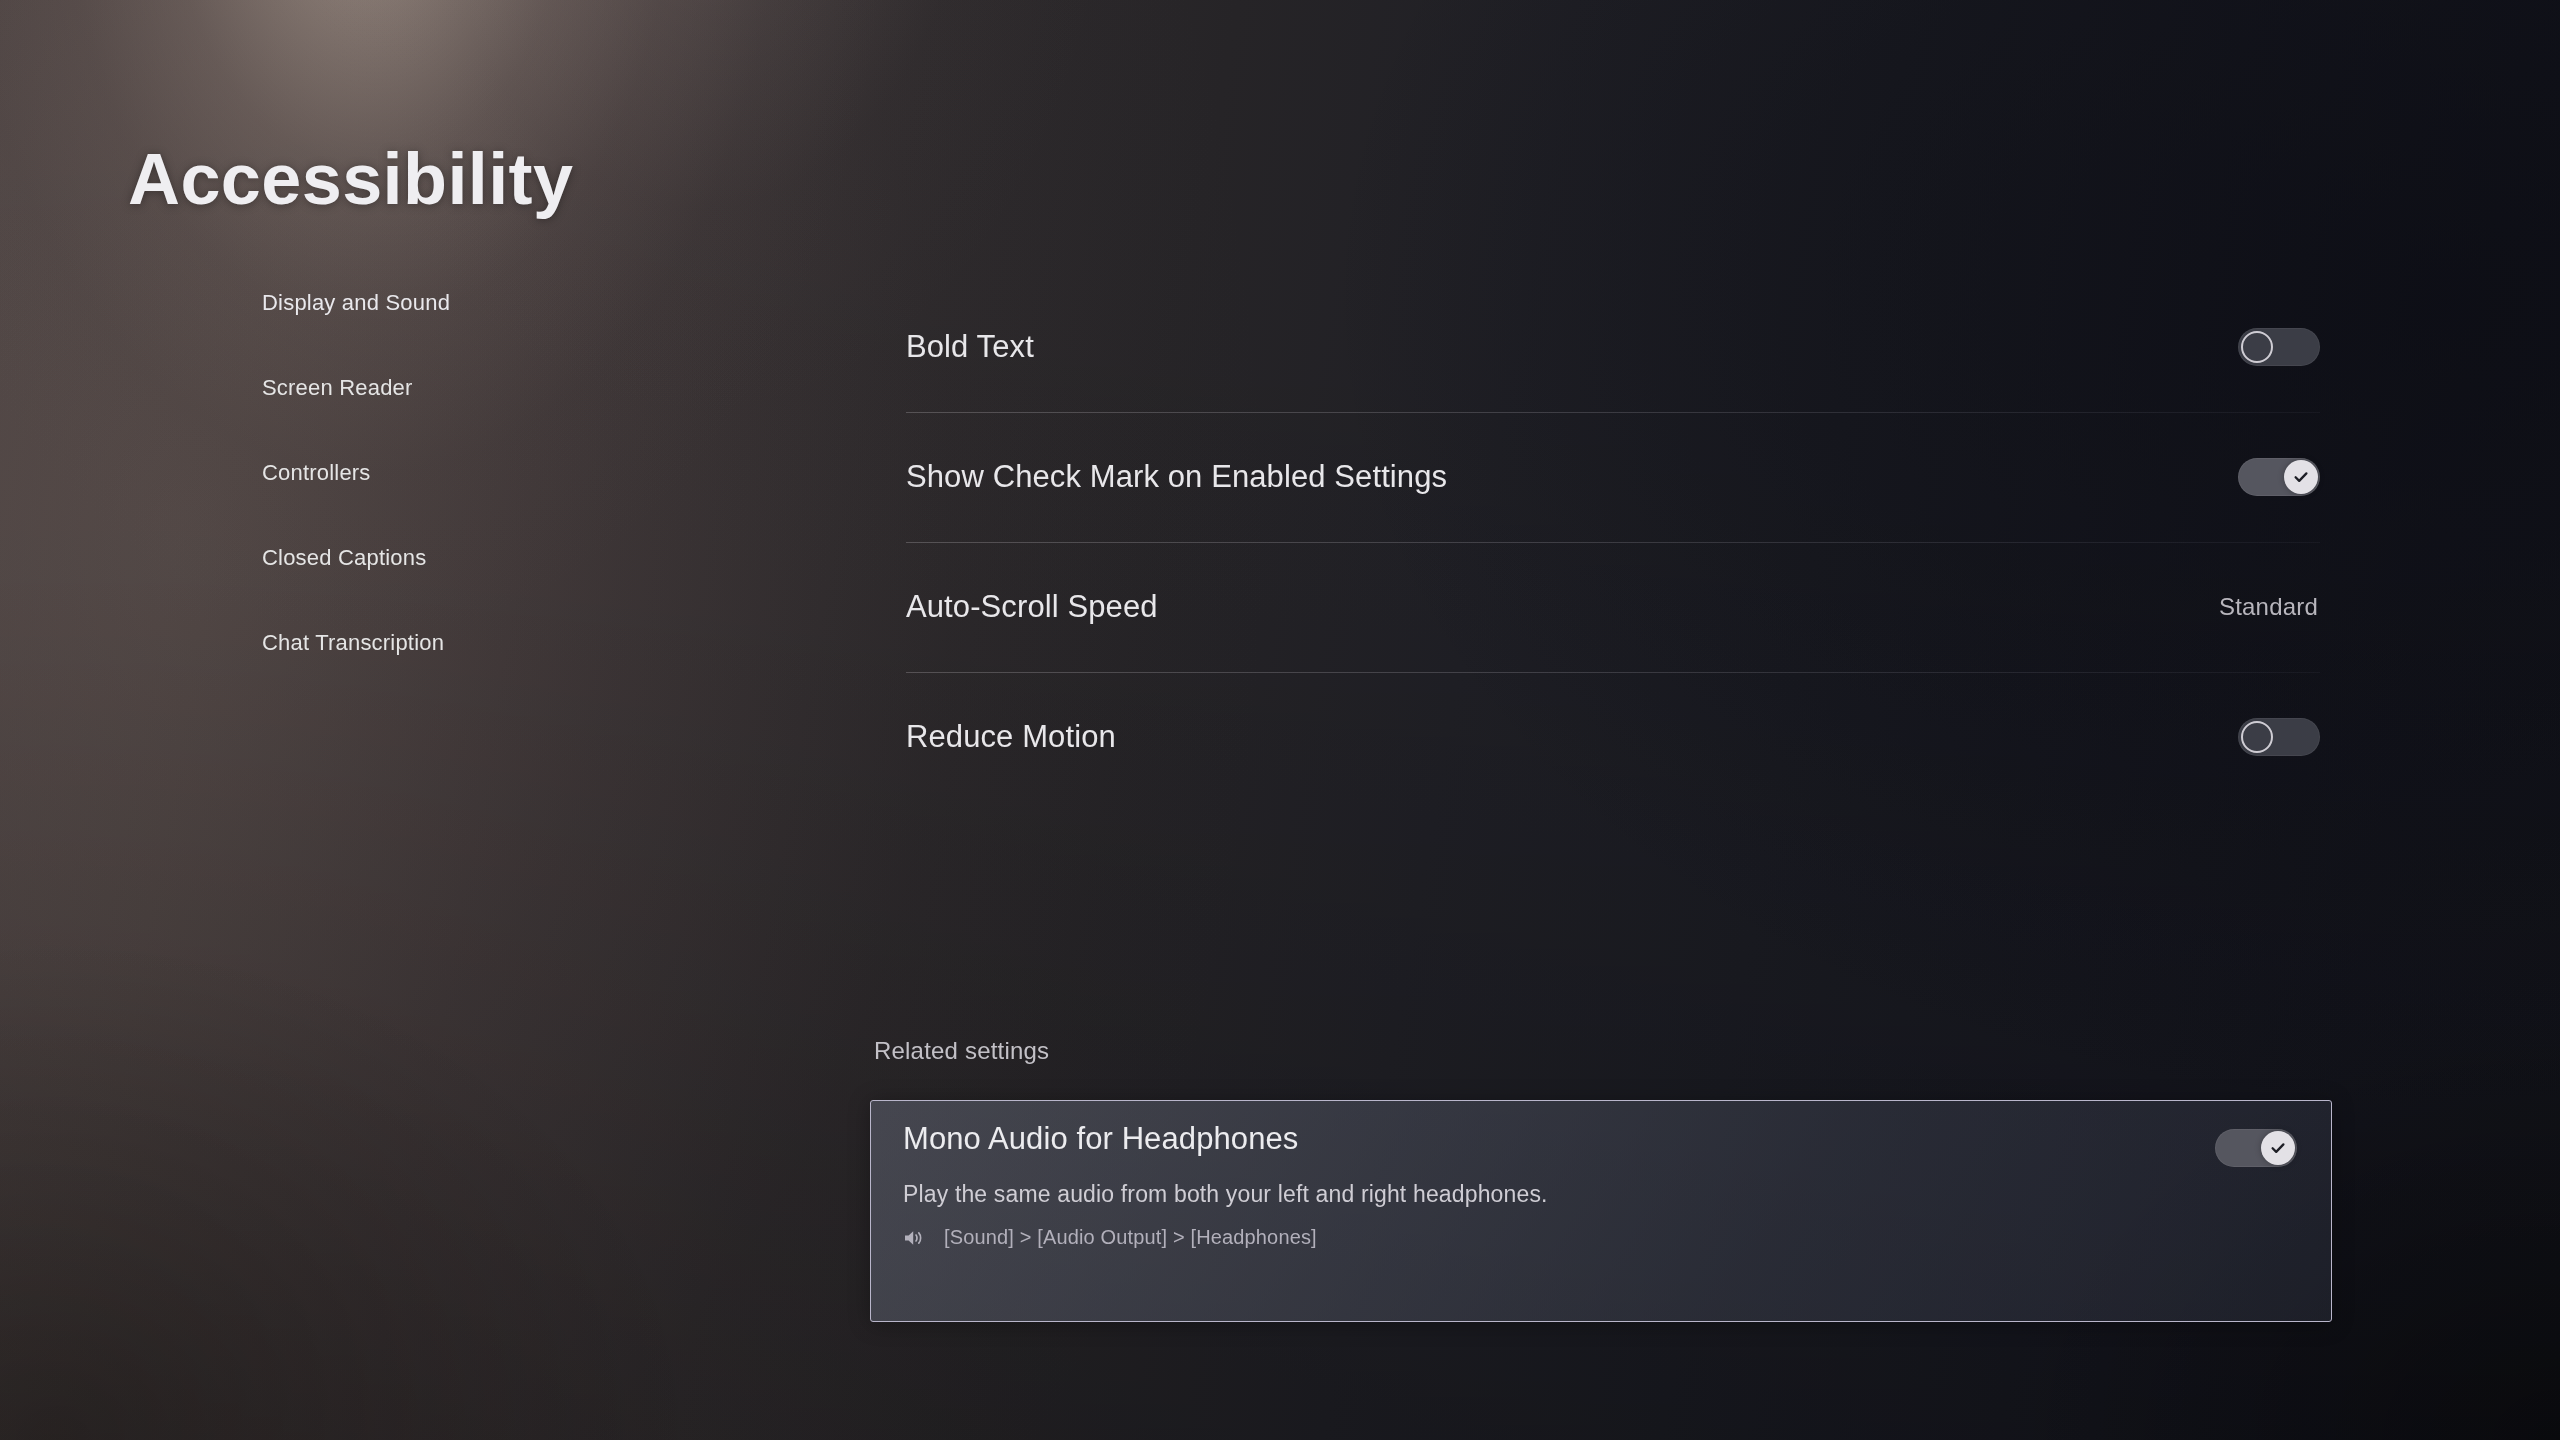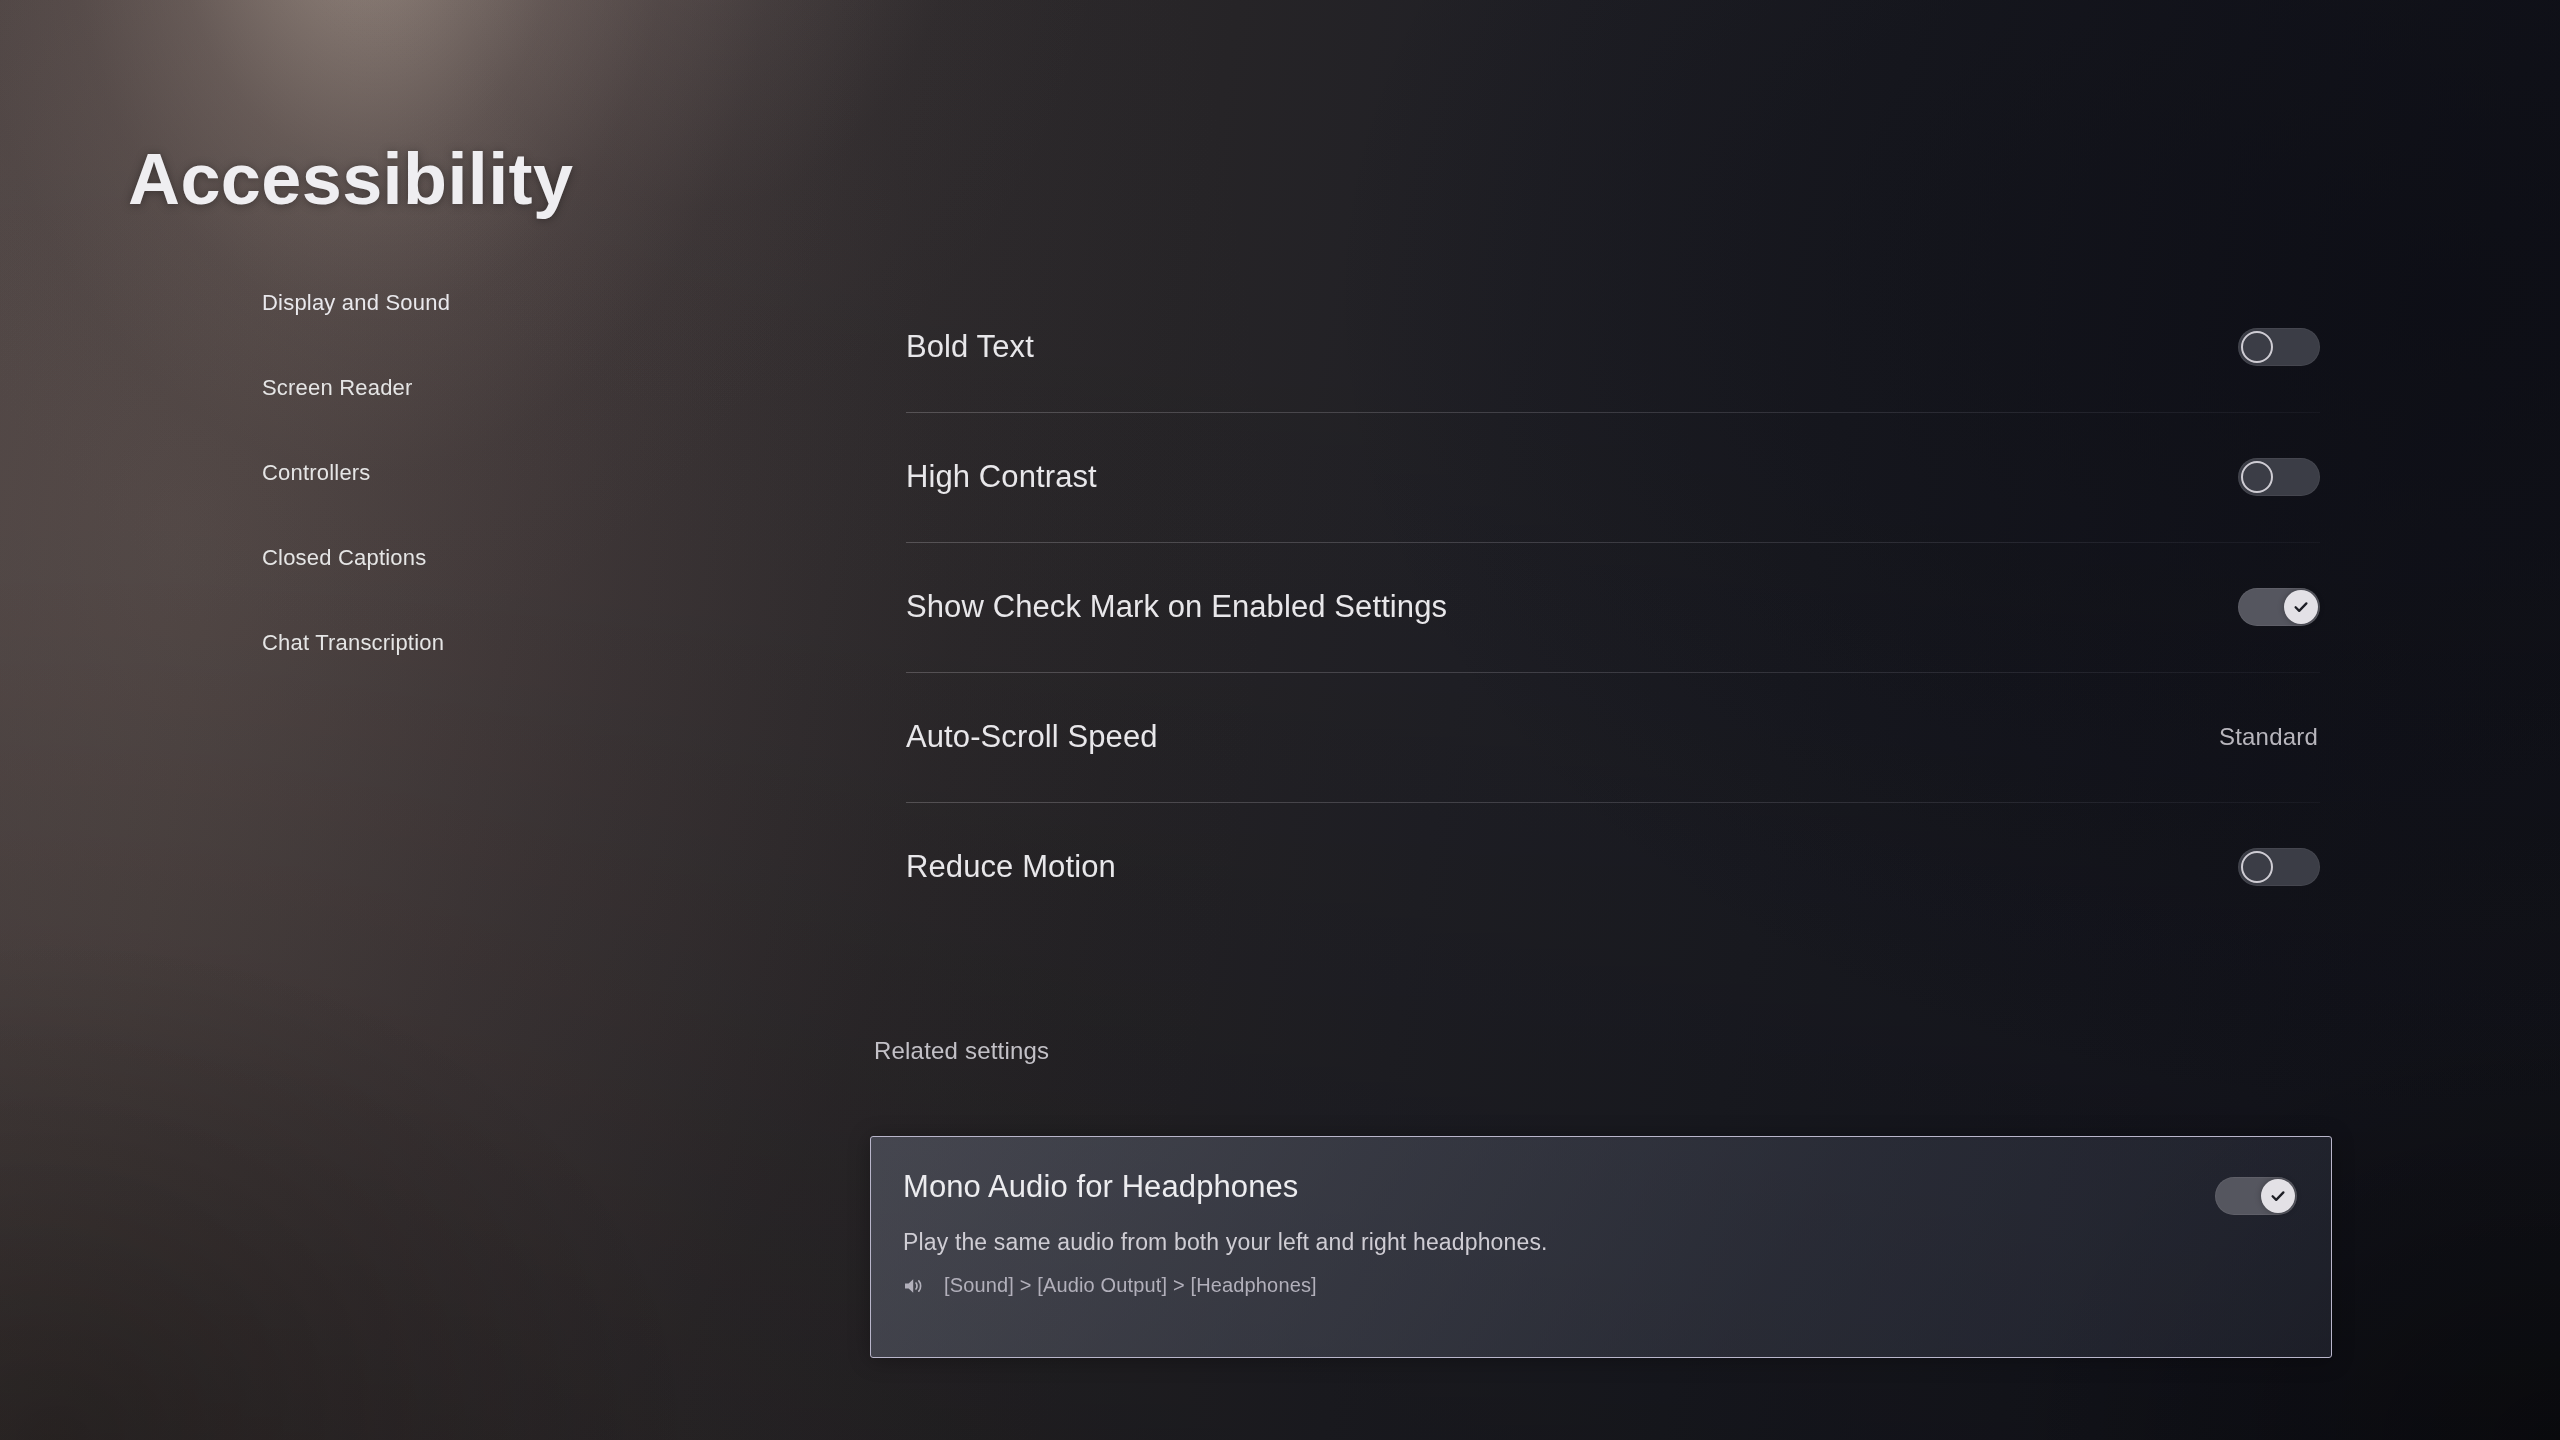--- a/index.html
+++ b/index.html
@@ -215,22 +215,21 @@
     box-sizing: border-box;
     border: 1px solid #b9b6cb;
     border-radius: 3px;
     background:
       linear-gradient(125deg,
         rgba(92,96,110,0.58) 0%,
         rgba(80,84,98,0.52) 30%,
         rgba(64,68,83,0.46) 62%,
         rgba(50,54,69,0.42) 100%);
     box-shadow: 0 2px 22px rgba(0,0,0,0.30);
-    padding: 32px 34px 0 32px;
-    margin-top: 36px;
+    padding: 20px 34px 0 32px;
   }
   #related-card-inner {
     position: relative;
     height: 100%;
   }
   .card-title {
     font-size: 31px;
     font-weight: 400;
     color: #ececef;
     letter-spacing: 0.1px;
@@ -294,26 +293,20 @@
 
   <div id="settings-list">
 
     <div class="setting-row">
       <span class="setting-label">Bold Text</span>
       <div class="toggle off">
         <div class="knob"></div>
       </div>
     </div>
 
-    <div class="setting-row">
-      <span class="setting-label">High Contrast</span>
-      <div class="toggle off">
-        <div class="knob"></div>
-      </div>
-    </div>
 
     <div class="setting-row">
       <span class="setting-label">Show Check Mark on Enabled Settings</span>
       <div class="toggle on">
         <div class="knob">
           <svg width="20" height="20" viewBox="0 0 20 20">
             <path d="M4.6 10.3 L8.2 13.9 L15.4 6.4" fill="none" stroke="#1e1f26" stroke-width="2.3" stroke-linecap="round" stroke-linejoin="round"></path>
           </svg>
         </div>
       </div>

